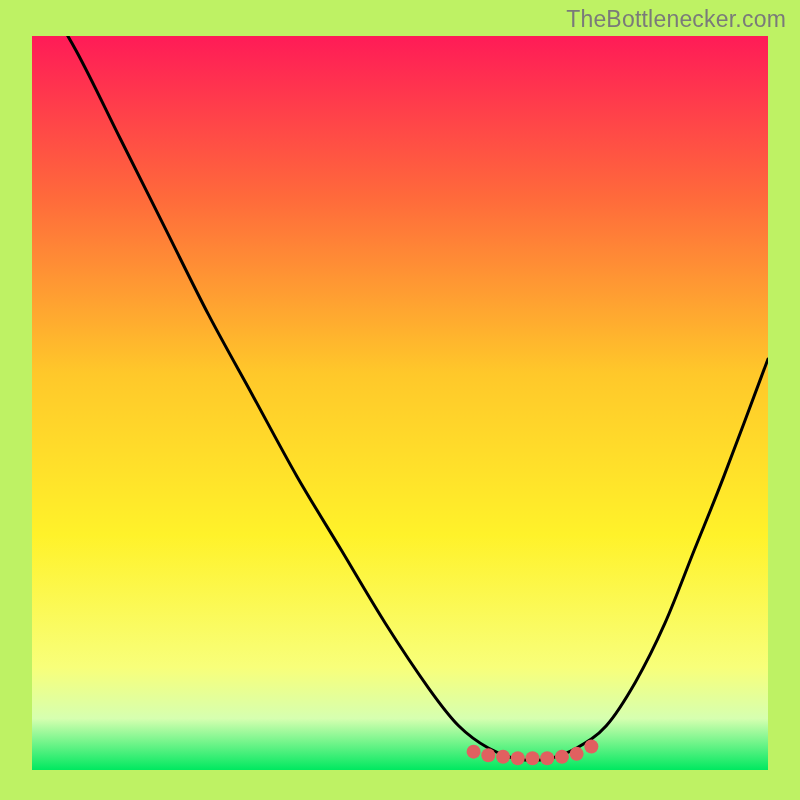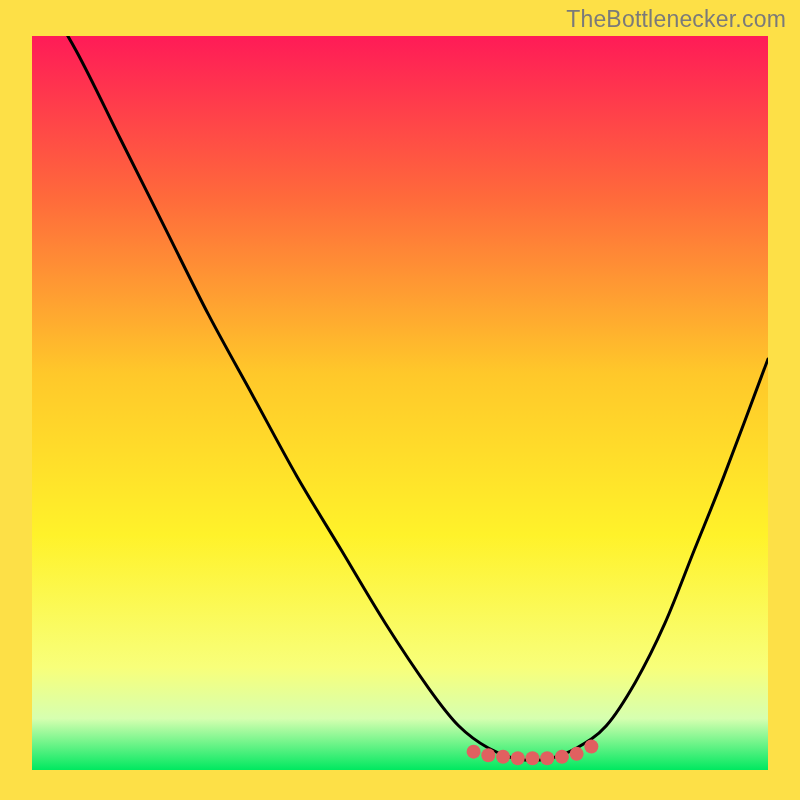--- a/index.html
+++ b/index.html
@@ -10,21 +10,21 @@
     background: #000;
     overflow: hidden;
     font-family: Arial, Helvetica, sans-serif;
   }
   .frame {
     position: absolute;
     left: 0;
     top: 0;
     width: 800px;
     height: 800px;
-    background: #fde047;
+    background: #bef264;
   }
   .attribution {
     position: absolute;
     top: 6px;
     right: 14px;
     color: #7a7a7a;
     font-size: 23px;
     font-weight: 400;
     letter-spacing: 0.2px;
   }

